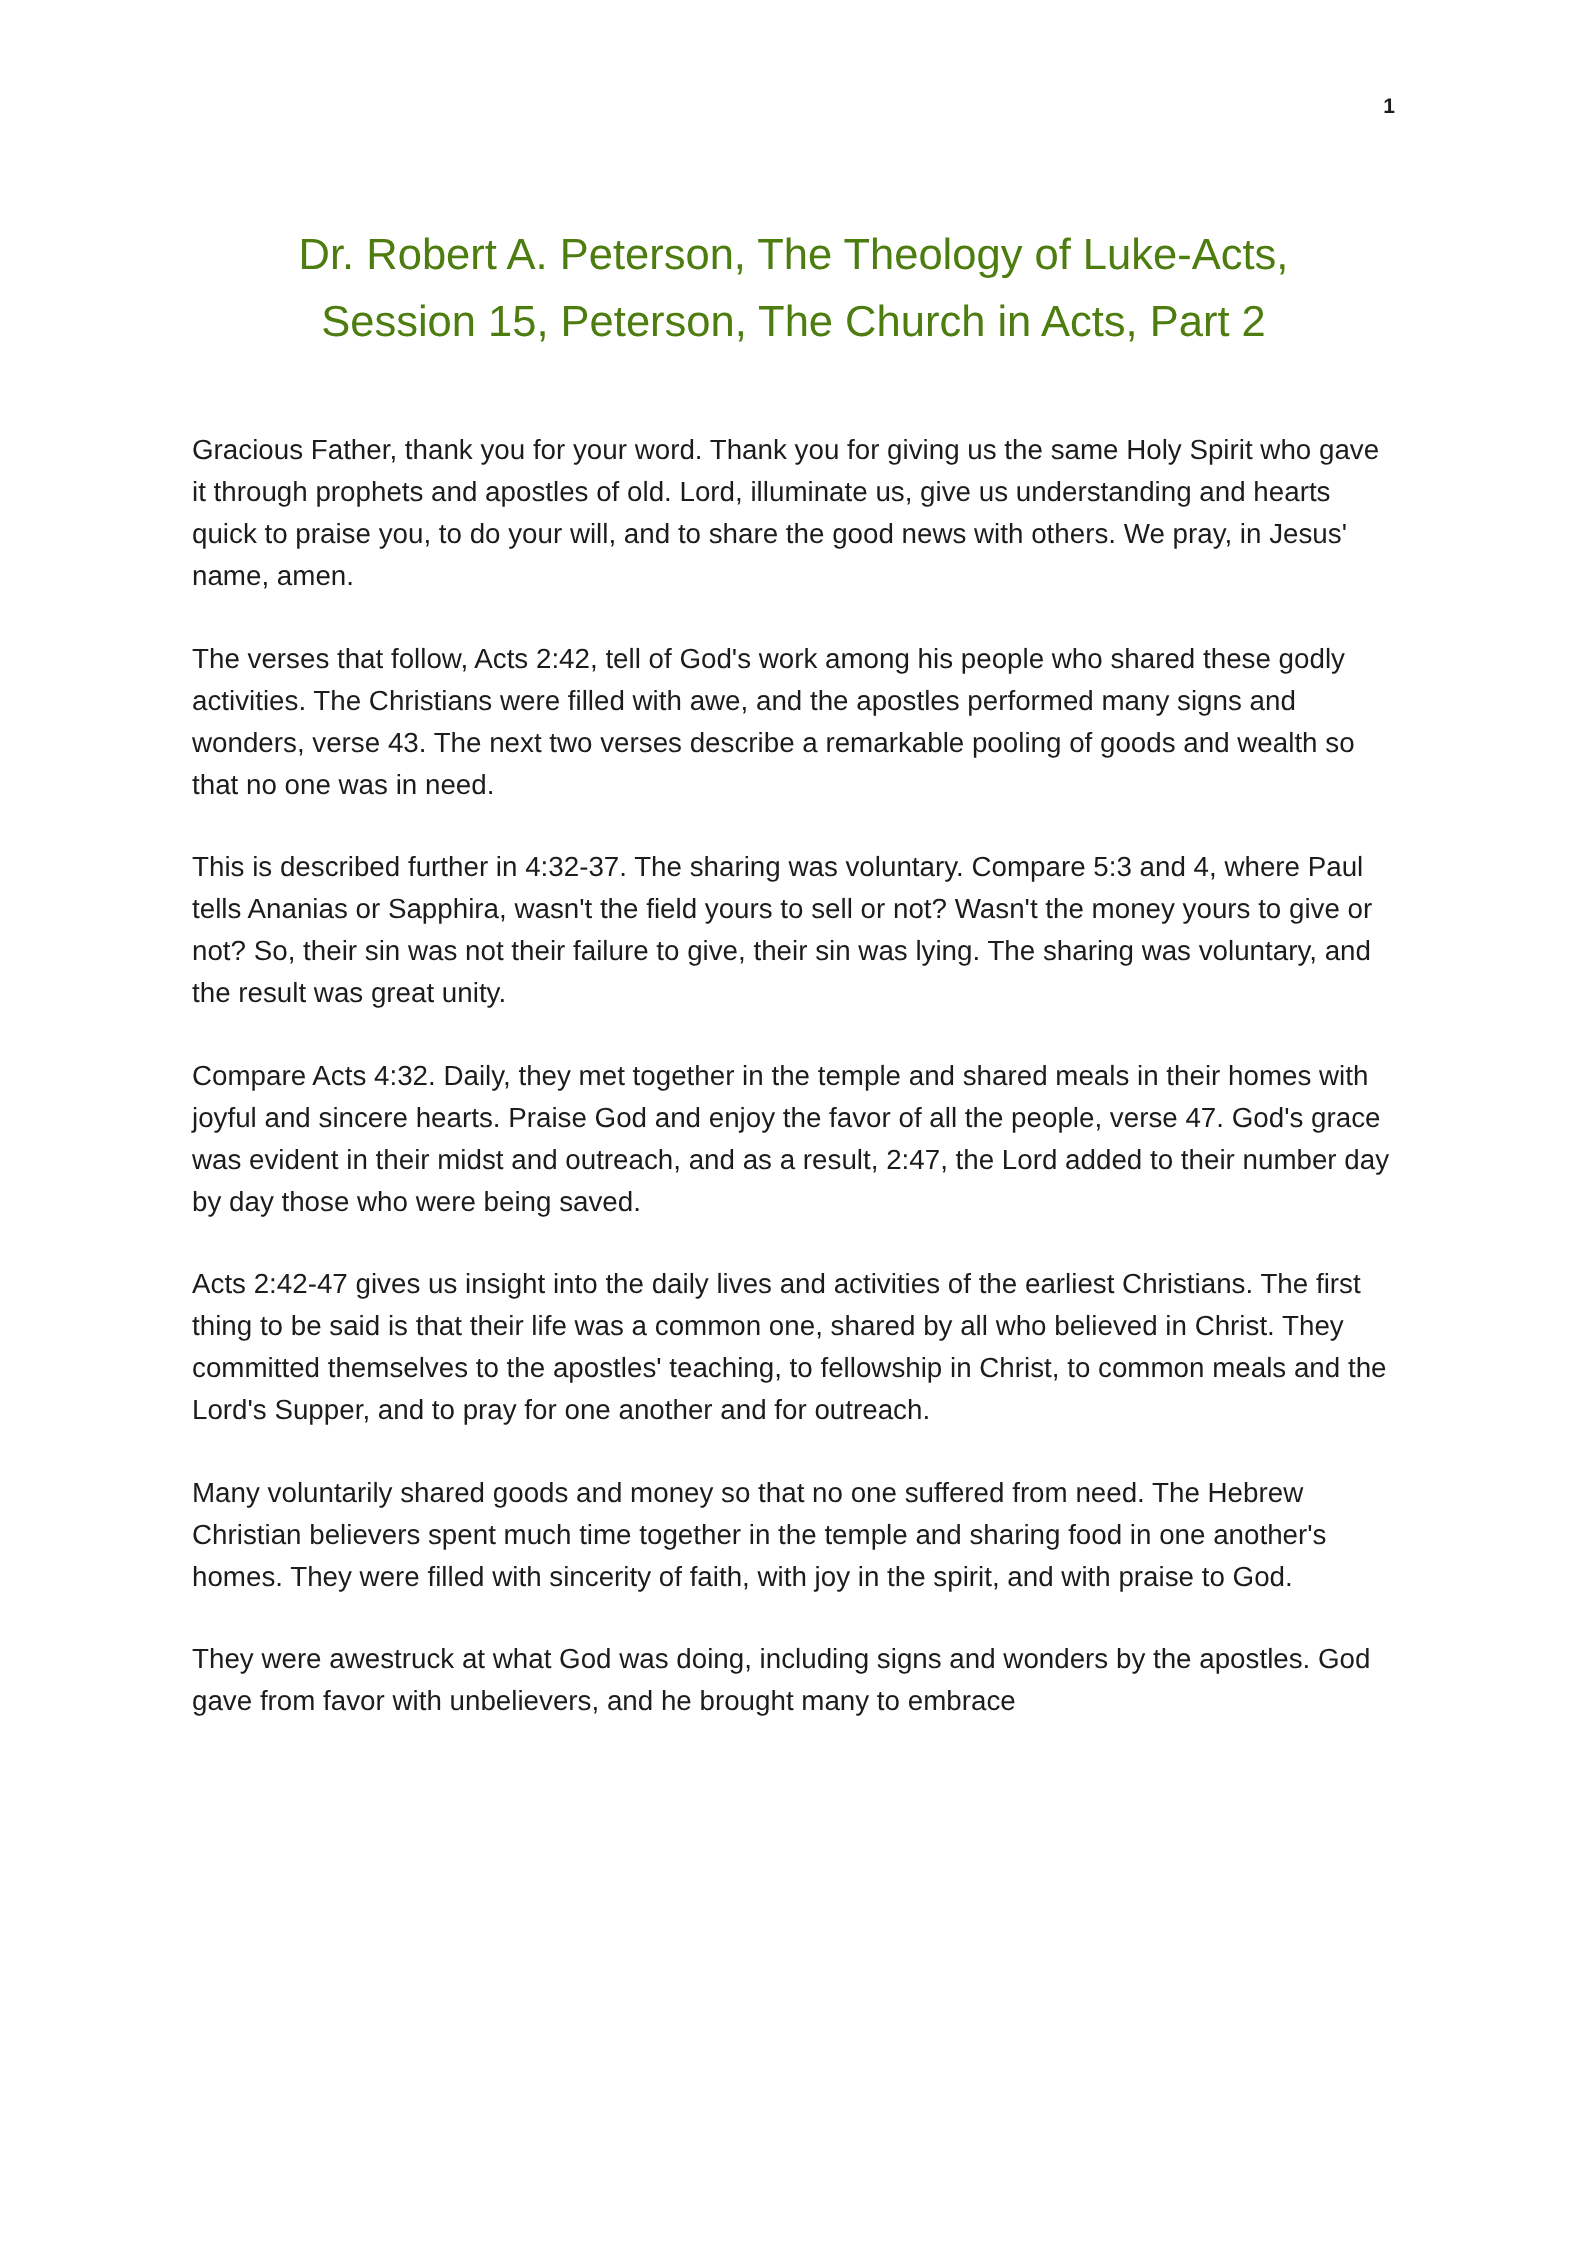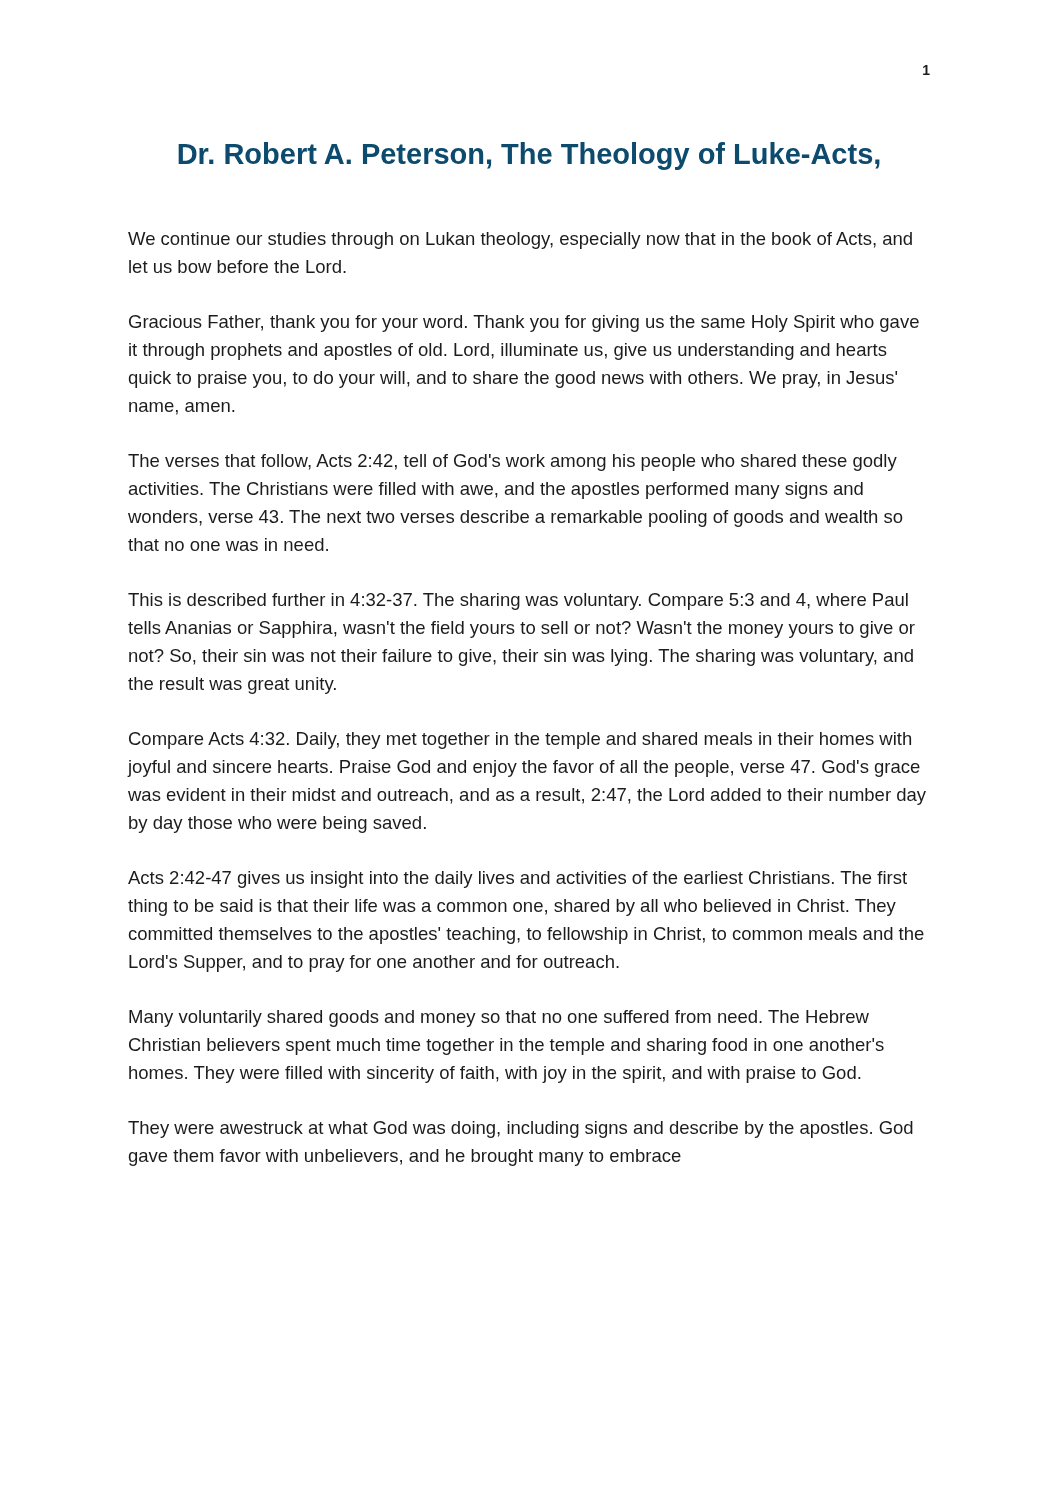--- a/index.html
+++ b/index.html
@@ -22,26 +22,26 @@
     right: 128px;
     font-size: 14px;
     font-weight: bold;
     color: #1c1c1c;
   }
   .content {
     padding: 132px 128px 60px 128px;
     box-sizing: border-box;
   }
   .title {
-    margin: 0 0 48px 0;
+    margin: 16px 0 48px 0;
     text-align: center;
     font-size: 29px;
-    font-weight: bold;
+    font-weight: normal;
     line-height: 1.55;
-    color: #0c4a6e;
+    color: #4d7c0f;
   }
   .title .title-line {
     display: block;
   }
   .body-text p {
     margin: 0 0 27px 0;
     font-size: 18.5px;
     line-height: 28px;
     color: #1c1c1c;
     max-width: 806px;
@@ -51,28 +51,28 @@
 <body>
 
 <div class="page">
 
   <div class="page-number">1</div>
 
   <div class="content">
 
     <h1 class="title">
       <span class="title-line">Dr. Robert A. Peterson, The Theology of Luke-Acts,</span>
+      <span class="title-line">Session 15, Peterson, The Church in Acts, Part 2</span>
     </h1>
 
     <div class="body-text">
-      <p>We continue our studies through on Lukan theology, especially now that in the book of Acts, and let us bow before the Lord.</p>
       <p>Gracious Father, thank you for your word. Thank you for giving us the same Holy Spirit who gave it through prophets and apostles of old. Lord, illuminate us, give us understanding and hearts quick to praise you, to do your will, and to share the good news with others. We pray, in Jesus' name, amen.</p>
       <p>The verses that follow, Acts 2:42, tell of God's work among his people who shared these godly activities. The Christians were filled with awe, and the apostles performed many signs and wonders, verse 43. The next two verses describe a remarkable pooling of goods and wealth so that no one was in need.</p>
       <p>This is described further in 4:32-37. The sharing was voluntary. Compare 5:3 and 4, where Paul tells Ananias or Sapphira, wasn't the field yours to sell or not? Wasn't the money yours to give or not? So, their sin was not their failure to give, their sin was lying. The sharing was voluntary, and the result was great unity.</p>
       <p>Compare Acts 4:32. Daily, they met together in the temple and shared meals in their homes with joyful and sincere hearts. Praise God and enjoy the favor of all the people, verse 47. God's grace was evident in their midst and outreach, and as a result, 2:47, the Lord added to their number day by day those who were being saved.</p>
       <p>Acts 2:42-47 gives us insight into the daily lives and activities of the earliest Christians. The first thing to be said is that their life was a common one, shared by all who believed in Christ. They committed themselves to the apostles' teaching, to fellowship in Christ, to common meals and the Lord's Supper, and to pray for one another and for outreach.</p>
       <p>Many voluntarily shared goods and money so that no one suffered from need. The Hebrew Christian believers spent much time together in the temple and sharing food in one another's homes. They were filled with sincerity of faith, with joy in the spirit, and with praise to God.</p>
-      <p>They were awestruck at what God was doing, including signs and describe by the apostles. God gave them favor with unbelievers, and he brought many to embrace</p>
+      <p>They were awestruck at what God was doing, including signs and wonders by the apostles. God gave from favor with unbelievers, and he brought many to embrace</p>
     </div>
 
   </div>
 
 </div>
 
 </body></html>

